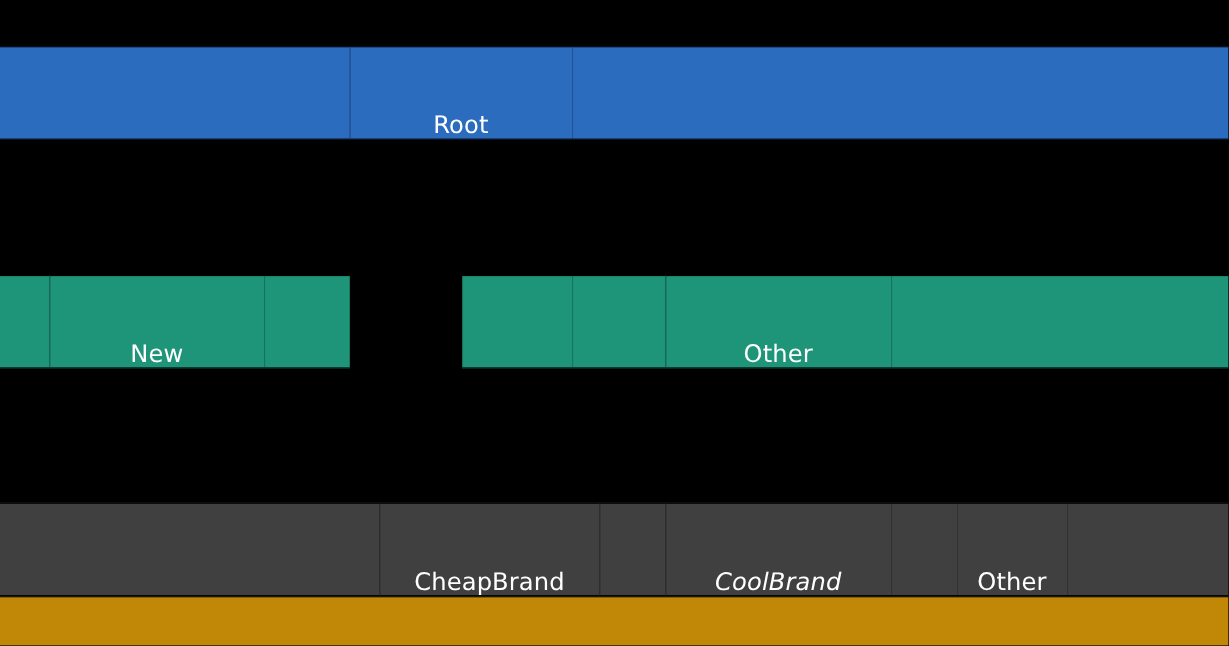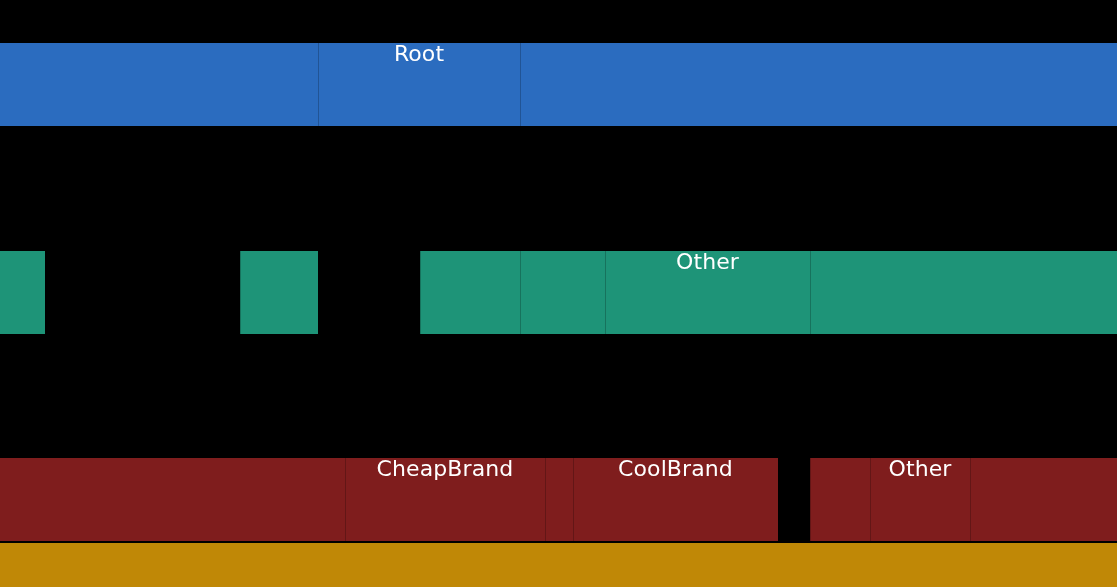--- a/index.html
+++ b/index.html
@@ -22,38 +22,38 @@
     position: absolute;
     left: 0;
     width: 1117px;
   }
   .node {
     position: absolute;
     top: 0;
     height: 100%;
     box-sizing: border-box;
     display: flex;
-    align-items: flex-start;
+    align-items: flex-end;
     justify-content: center;
     overflow: hidden;
     border-top: 1px solid #000000;
     border-bottom: 1px solid #000000;
   }
   .node .node-label {
     color: #ffffff;
     font-size: 22px;
     line-height: 1;
     white-space: nowrap;
     letter-spacing: 0.1px;
     text-align: center;
     pointer-events: none;
   }
   .node.level-blue   { background: #2b6cbf; }
   .node.level-teal   { background: #1e9478; }
-  .node.level-orange { background: #7f1d1d; }
+  .node.level-orange { background: #404040; }
   .node.level-gold   { background: #c08806; }
 
   
   .node.seam-left::before {
     content: "";
     position: absolute;
     left: 0;
     top: 0;
     bottom: 0;
     width: 1px;
@@ -75,20 +75,23 @@
     </div>
     <div class="node level-blue seam-left" style="left:520px;width:597px;">
       <span class="node-label"></span>
     </div>
   </div>
 
   <div class="level-row" style="top:250px;height:85px;">
     <div class="node level-teal" style="left:0px;width:45px;">
       <span class="node-label"></span>
     </div>
+    <div class="node level-teal seam-left" style="left:45px;width:195px;">
+      <span class="node-label">New</span>
+    </div>
     <div class="node level-teal seam-left" style="left:240px;width:78px;">
       <span class="node-label"></span>
     </div>
     <div class="node level-teal seam-left" style="left:420px;width:100px;">
       <span class="node-label"></span>
     </div>
     <div class="node level-teal seam-left" style="left:520px;width:85px;">
       <span class="node-label"></span>
     </div>
     <div class="node level-teal seam-left" style="left:605px;width:205px;">
@@ -102,21 +105,21 @@
   <div class="level-row" style="top:457px;height:85px;">
     <div class="node level-orange" style="left:0px;width:345px;">
       <span class="node-label"></span>
     </div>
     <div class="node level-orange seam-left" style="left:345px;width:200px;">
       <span class="node-label">CheapBrand</span>
     </div>
     <div class="node level-orange seam-left" style="left:545px;width:60px;">
       <span class="node-label"></span>
     </div>
-    <div class="node level-orange seam-left" style="left:573px;width:205px;">
+    <div class="node level-orange seam-left" style="left:605px;width:205px;font-style:italic;">
       <span class="node-label">CoolBrand</span>
     </div>
     <div class="node level-orange seam-left" style="left:810px;width:60px;">
       <span class="node-label"></span>
     </div>
     <div class="node level-orange seam-left" style="left:870px;width:100px;">
       <span class="node-label">Other</span>
     </div>
     <div class="node level-orange seam-left" style="left:970px;width:147px;">
       <span class="node-label"></span>

